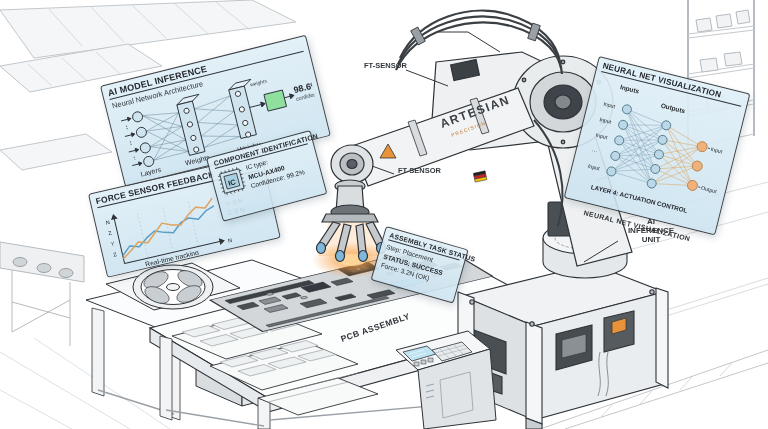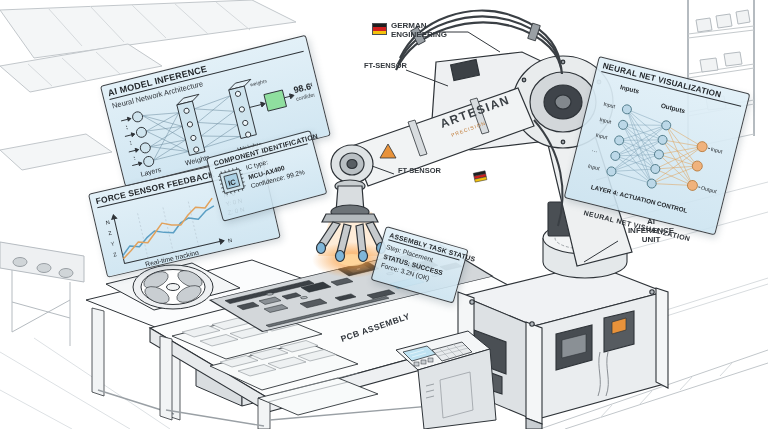--- a/index.html
+++ b/index.html
@@ -424,31 +424,20 @@
         <text x="10" y="94" font-size="5.3" fill="#24282c">Input</text>
         <text x="125" y="48" font-size="5.3" fill="#24282c">Input</text>
         <text x="125" y="88" font-size="5.3" fill="#24282c">Output</text>
         <path d="M122,46 L124,46 M122,86 L124,86" stroke="#24282c" stroke-width=".7"></path>
         <text x="18" y="114" font-size="6.3" font-weight="bold" fill="#24282c">LAYER 4: ACTUATION CONTROL</text>
       </svg>
     </div>
     <div class="caption-below">NEURAL NET VISUALIZATION</div>
   </div>
 
-  <div class="label flagrow" style="left:372px;top:22px;font-size:8px;">
-    <span class="flag">
-      <i style="background:#1f1f1f;"></i>
-        <i style="background:#d02020;"></i>
-        <i style="background:#f4c20d;"></i>
-    </span>
-    <span>
-      <span>GERMAN</span><br>
-      <span>ENGINEERING</span>
-    </span>
-  </div>
 
   <div class="label" style="left:364px;top:62px;font-size:7.5px;">FT-SENSOR</div>
 
   <div class="label" style="left:398px;top:167px;font-size:7.5px;">FT-SENSOR</div>
 
   <div class="label" style="left:620px;top:218px;width:62px;text-align:center;font-size:8px;">
     <span>AI</span><br>
     <span>INFERENCE</span><br>
     <span>UNIT</span>
   </div>

